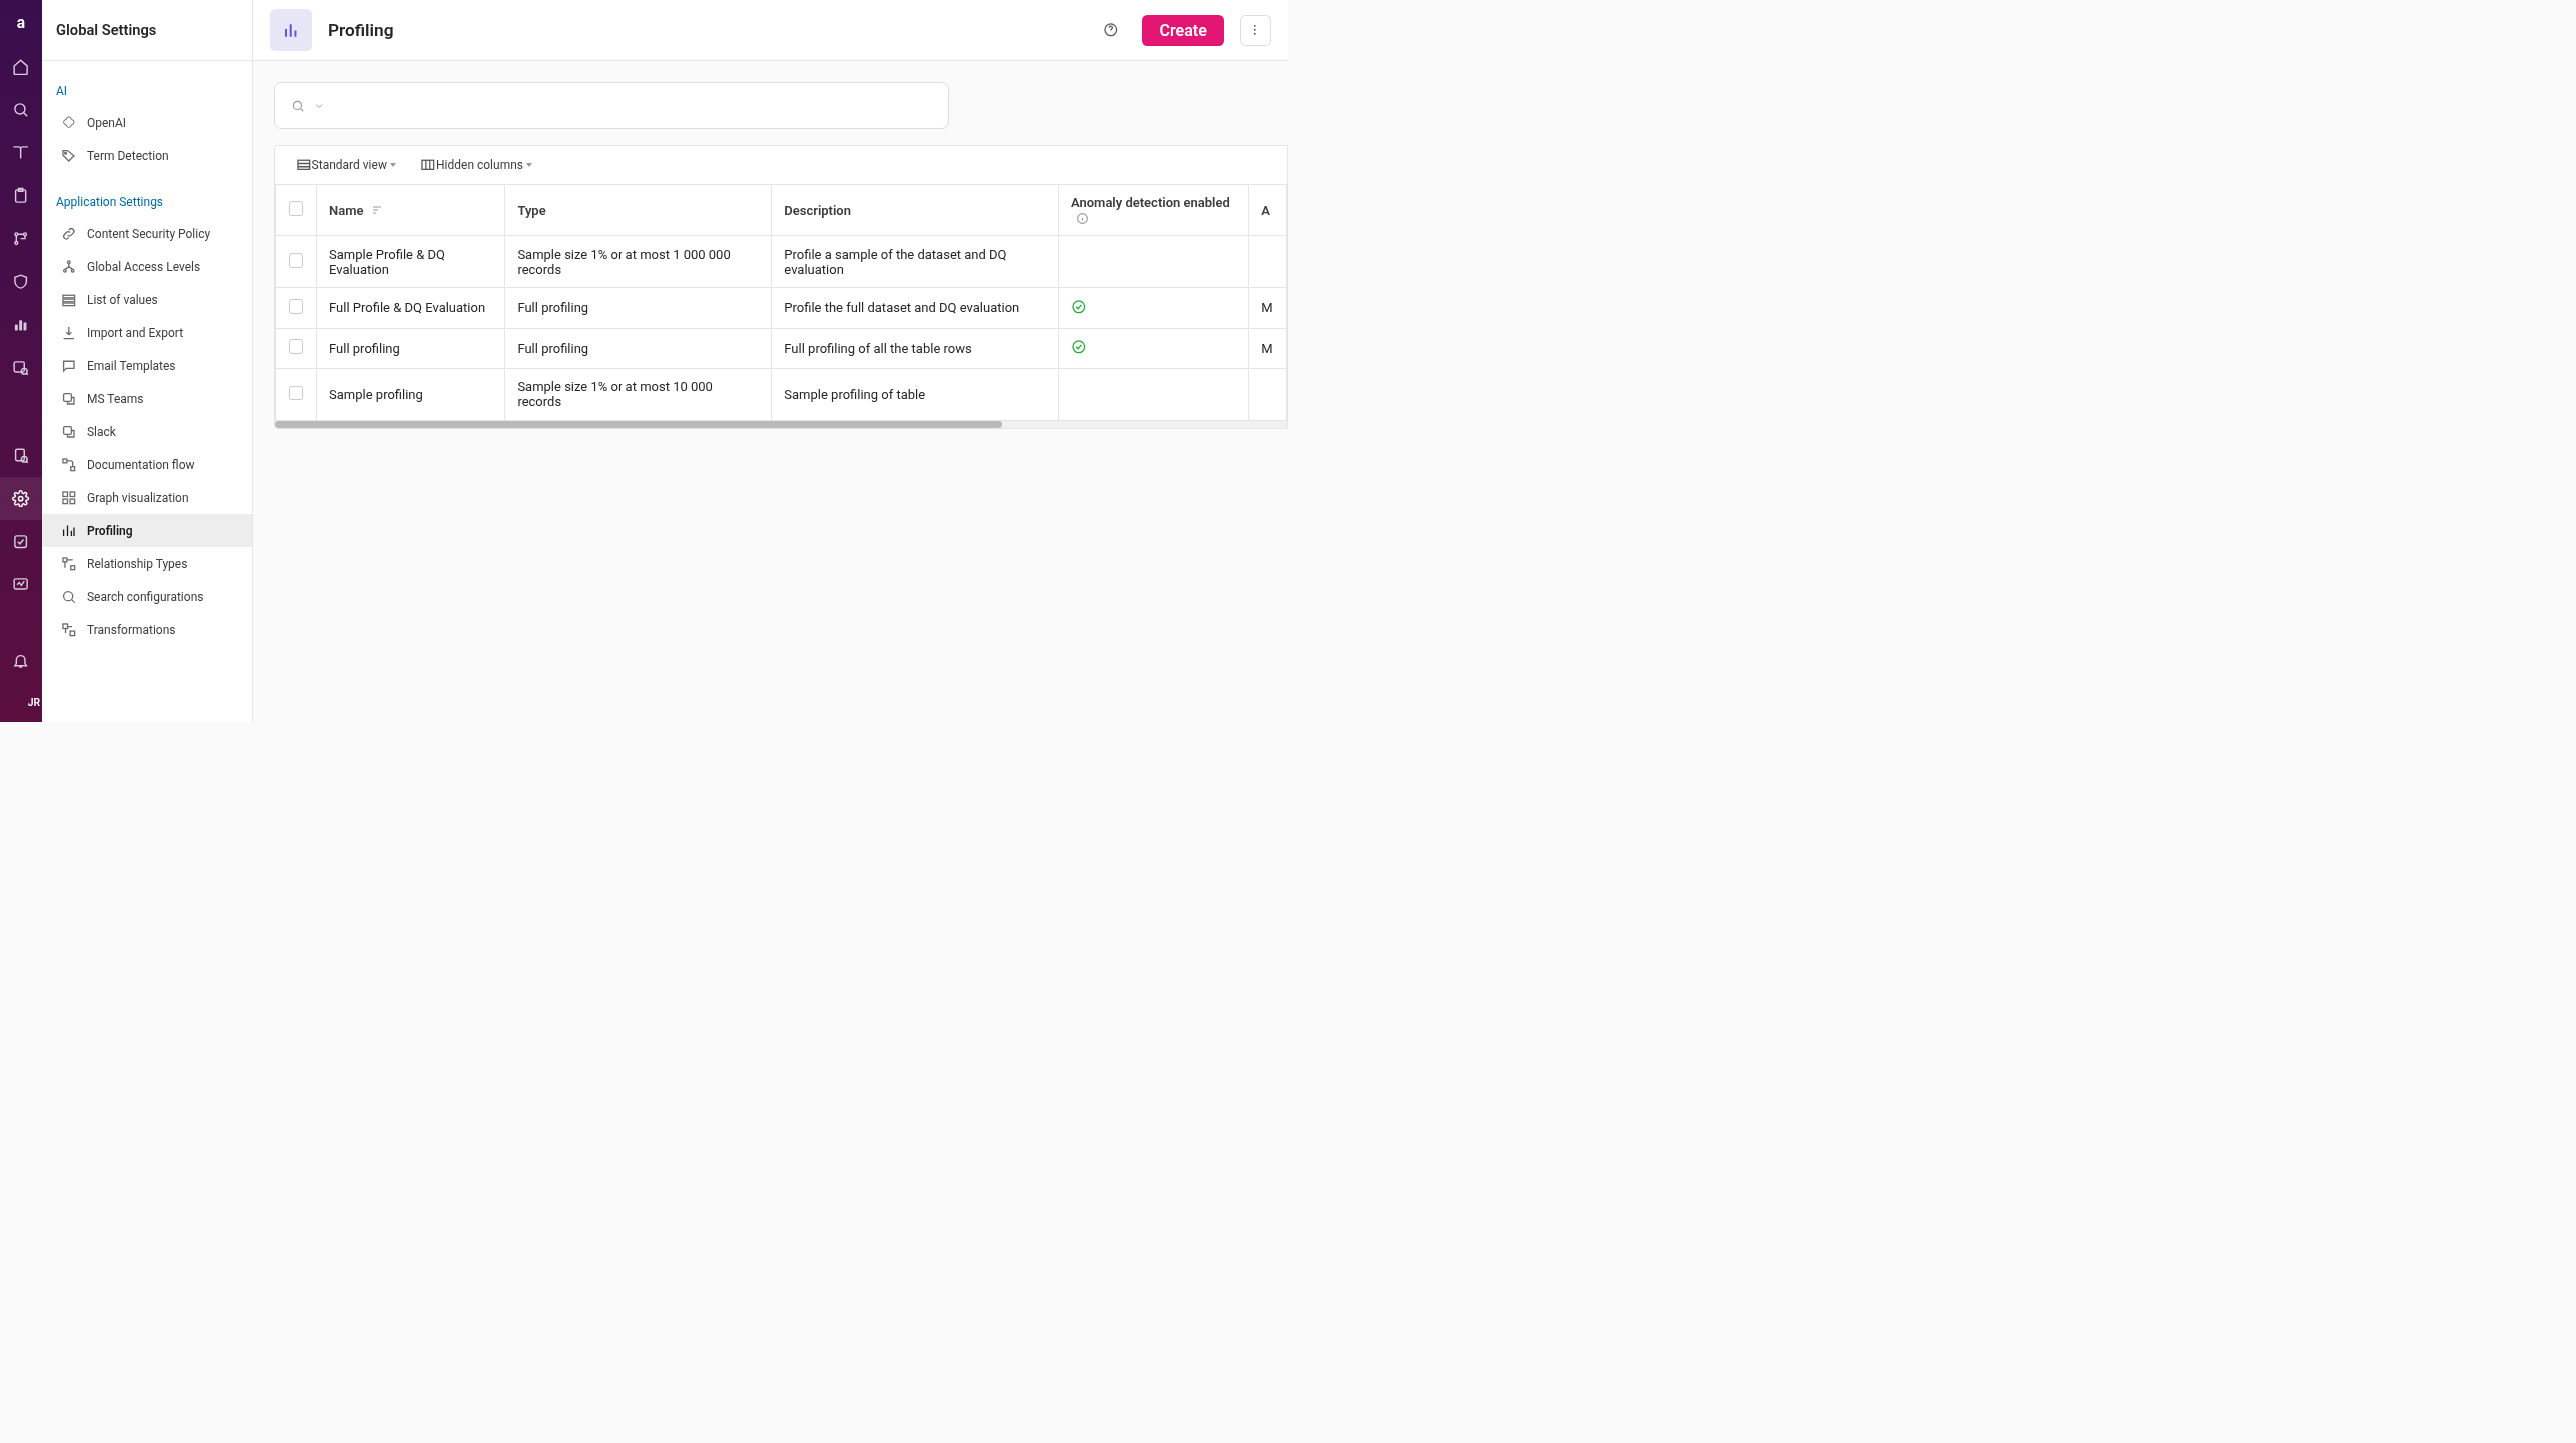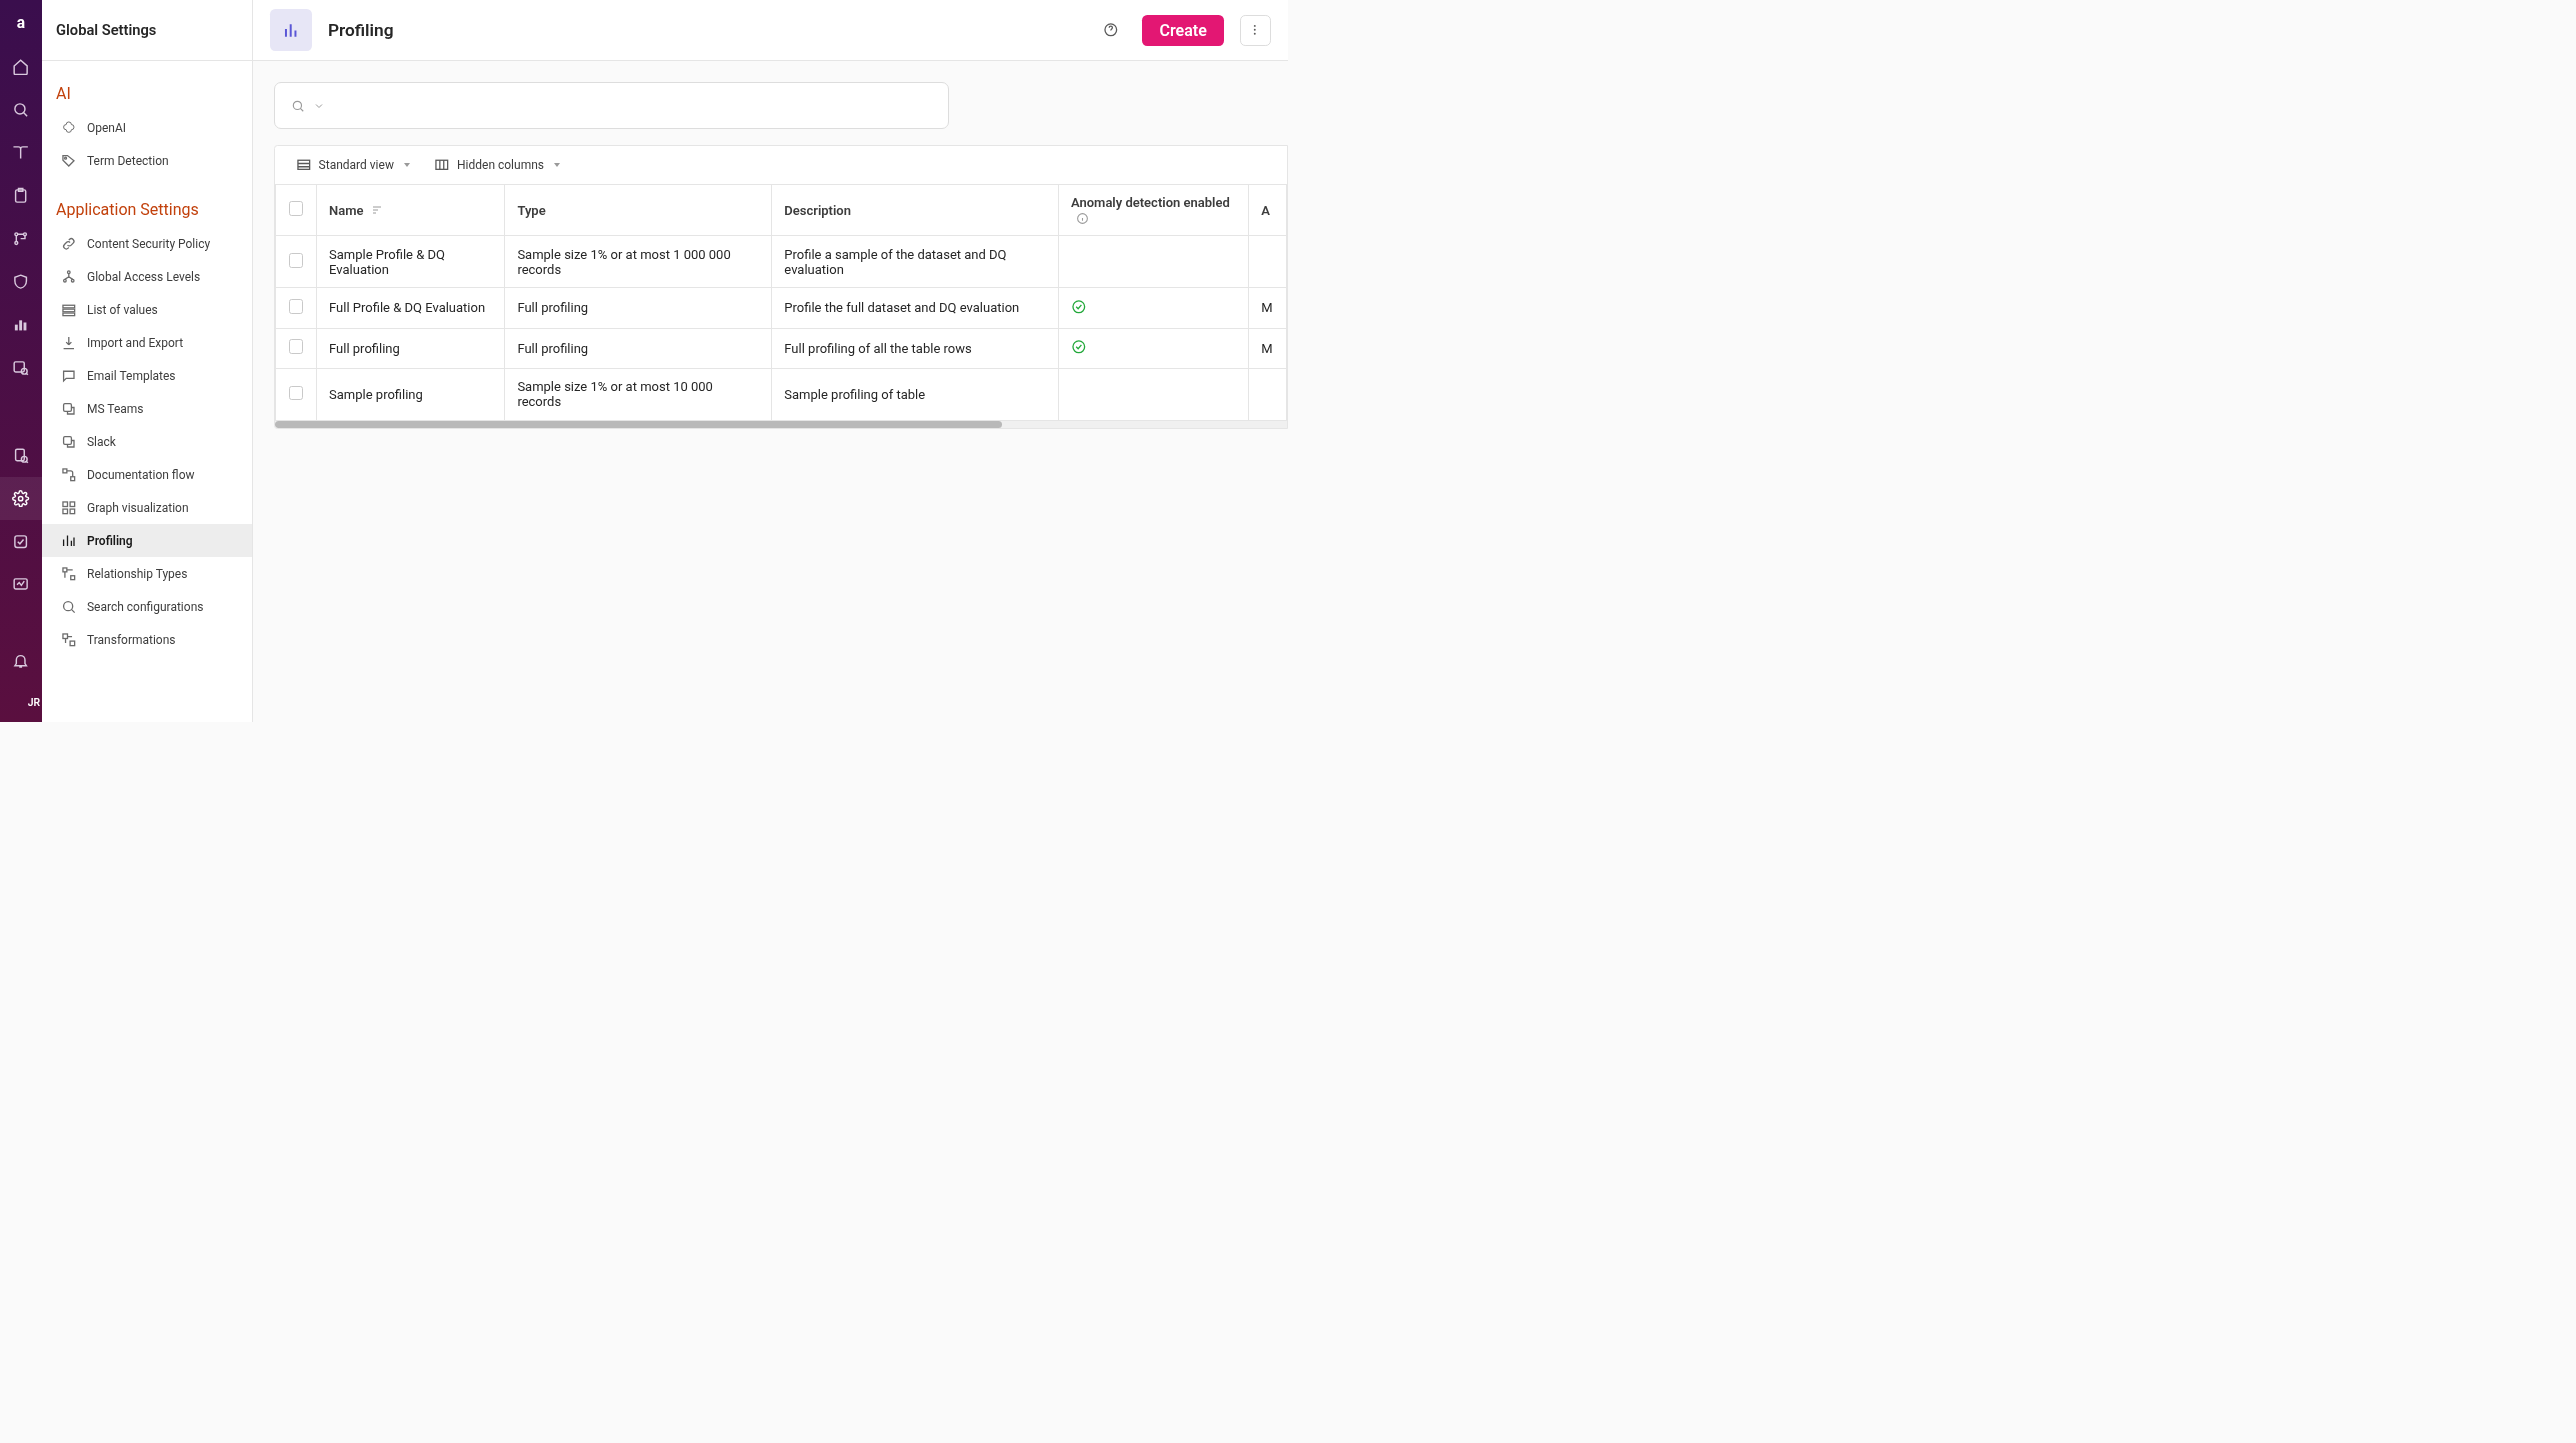--- a/index.html
+++ b/index.html
@@ -12,21 +12,21 @@
   .rail-item { width:42px; height:43px; display:flex; align-items:center; justify-content:center; cursor:pointer; color:#d9c9de; }
   .rail-item svg { width:17.3px; height:17.3px; }
   .rail-item.active { background:rgba(255,255,255,0.08); color:#fff; }
   .rail .spacer { flex:1; }
   .rail .avatar { width:42px; height:40px; display:flex; align-items:center; justify-content:center; font-size:10.4px; font-weight:600; color:#fff;padding-left:26px; }
 
   
   .sidebar { width:211px; background:#fff; border-right:0.9px solid #e5e5e5; display:flex; flex-direction:column; }
   .sidebar-header { height:61px; display:flex; align-items:center; padding:0 14px; font-size:14.7px; font-weight:600; border-bottom:0.9px solid #e5e5e5; }
   .sidebar-body { flex:1; overflow-y:auto; padding-top:15.6px; position:relative; }
-  .section-label { padding:7px 14px 8.7px 14px; font-size:16px; color:#c2410c; }
+  .section-label { padding:7px 14px 8.7px 14px; font-size:12px; color:#0369a1; }
   .side-item { display:flex; align-items:center; gap:10.4px; padding:8.7px 14px 8.7px 19px; font-size:12px; color:#3d3d3d; cursor:pointer; }
   .side-item svg { width:15.6px; height:15.6px; color:#6b6b6b; flex-shrink:0; }
   .side-item.active { background:#ededed; font-weight:600; color:#1a1a1a; }
   .side-item.active svg { color:#1a1a1a; }
   .app-section .side-item { padding-left:19px; }
   .sidebar-body::-webkit-scrollbar{width:5.2px}
   .sidebar-body::-webkit-scrollbar-thumb{background:#ccc;border-radius:2.6px}
 
   
   .main { flex:1; display:flex; flex-direction:column; background:#fafafa; min-width:0; }
@@ -40,21 +40,21 @@
   .help-btn svg,.more-btn svg{width:15.6px;height:15.6px;}
   .create-btn { height:31px; padding:0 17.3px; border:none; border-radius:5.2px; background:#e31773; color:#fff; font-size:16px; font-weight:600; cursor:pointer; }
 
   .content { padding:21px 0 21px 21px; display:flex; flex-direction:column; gap:15.6px; overflow:hidden; }
   .search-box { width:675px; height:47px; background:#fff; border:0.9px solid #ddd; border-radius:7px; display:flex; align-items:center; padding:0 15.6px; gap:8.7px; color:#9a9a9a; }
   .search-box svg{width:14px;height:14px;}
   .search-box input { flex:1; border:none; outline:none; font-size:13px; }
 
   .table-wrap { background:#fff; border:0.9px solid #e5e5e5; border-radius:3.5px 0 0 3.5px; overflow:hidden; position:relative; }
   .toolbar { display:flex; align-items:center; gap:24px; height:38px; padding:0 21px; font-size:12px; color:#3d3d3d; }
-  .toolbar .tb-item{display:flex;align-items:center;gap:7px;cursor:pointer;}
+  .toolbar .tb-item{display:flex;align-items:center;cursor:pointer;}
   .toolbar svg{width:15.6px;height:15.6px;color:#5a5a5a;}
   .caret{width:0;height:0;border-left:3.5px solid transparent;border-right:3.5px solid transparent;border-top:4.3px solid #9a9a9a;margin-left:3.5px;}
 
   table { width:100%; border-collapse:collapse; font-size:13px; }
   th,td { border:0.9px solid #e5e5e5; padding:10.4px 12px; text-align:left; vertical-align:middle; }
   th { font-weight:600; color:#3d3d3d; font-size:13px; background:#fff;}
   .chk { width:22.5px; text-align:center; }
   .chk-box { width:14.7px; height:14.7px; border:1.7px solid #c9c9c9; border-radius:2.6px; display:inline-block; }
   .col-name{width:182px;}
   .col-type{width:258px;}

